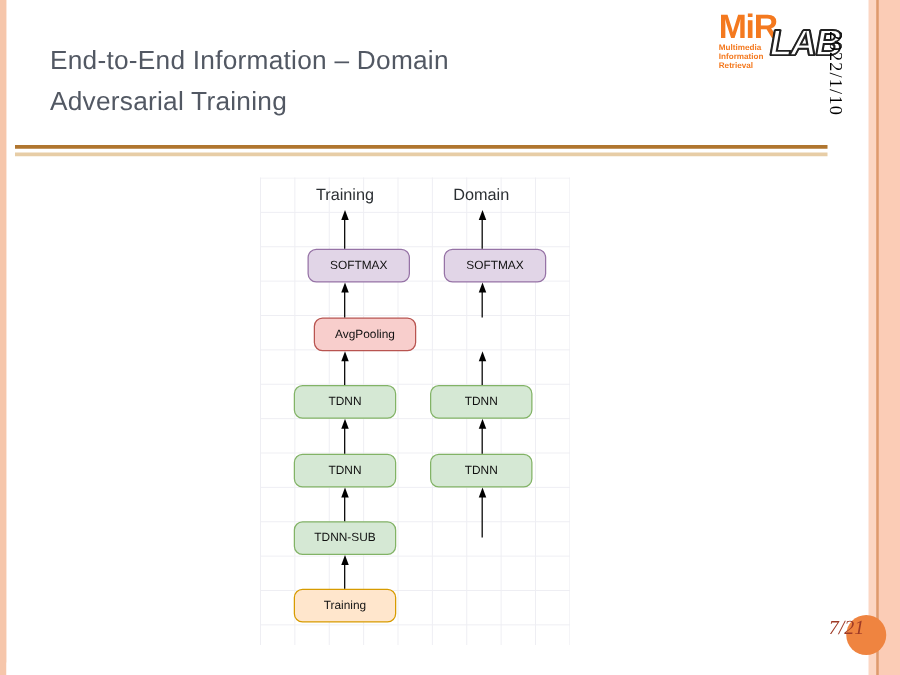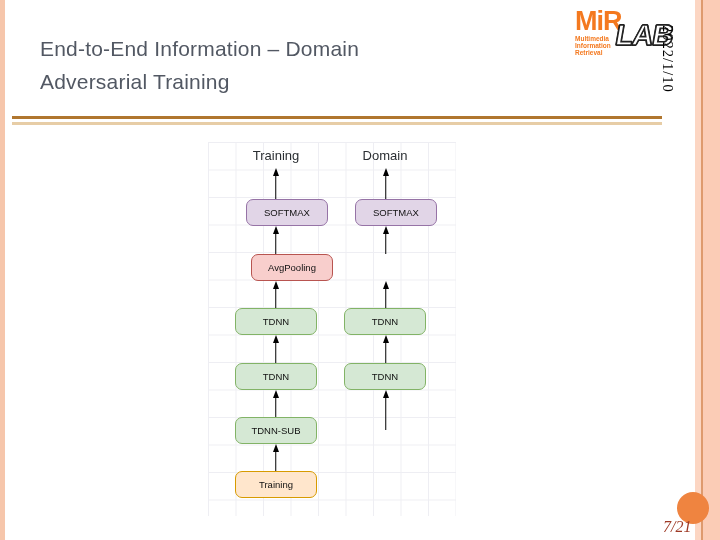--- a/index.html
+++ b/index.html
@@ -55,21 +55,21 @@
                  border-left:3.5px solid transparent;border-right:3.5px solid transparent;
                  border-bottom:8px solid #000;}
   .arrow::after{content:"";position:absolute;top:6px;bottom:0;left:50%;width:1.5px;
                 transform:translateX(-50%);background:#000;}
 
   
   .badge-circle{position:absolute;left:677px;top:492px;width:32px;height:32px;
                 border-radius:50%;background:#ef8440;z-index:5;}
   .badge-text{position:absolute;left:663px;top:494px;width:46px;z-index:6;
               font-family:"Liberation Serif", serif;font-style:italic;
-              font-size:16px;color:#9e3a26;margin-top:24px;}
+              font-size:16px;color:#9e3a26;}
 </style>
 </head>
 <body>
 
 <div class="slide">
 
   <div class="stripe-left"></div>
   <div class="stripe-r-thin"></div>
   <div class="stripe-band">
     <div class="stripe-band-light"></div>

